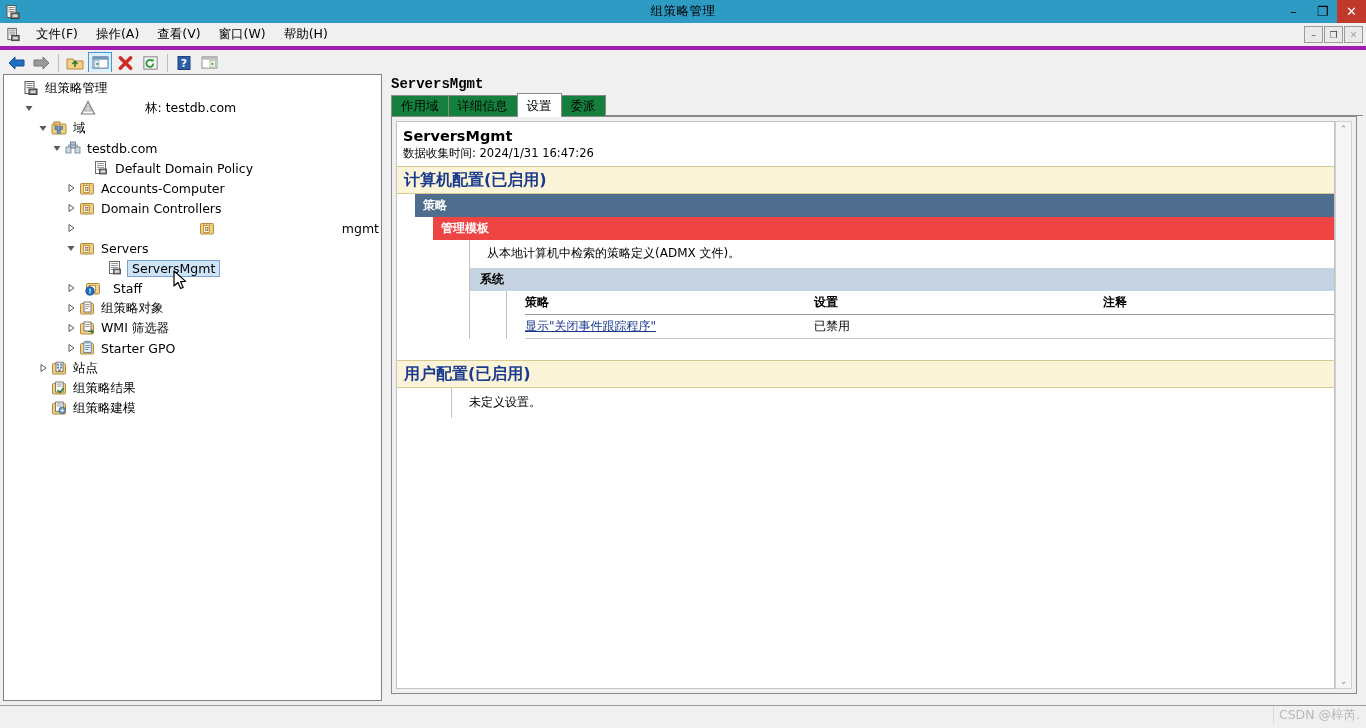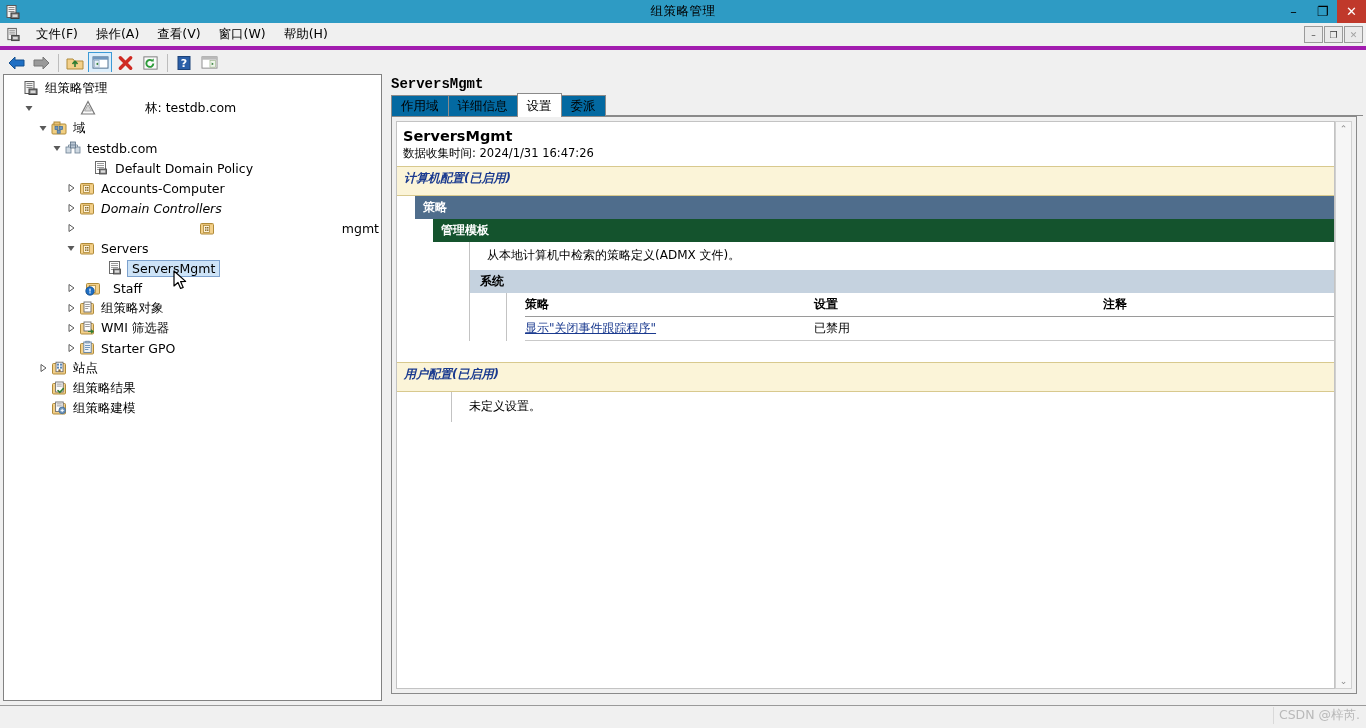--- a/index.html
+++ b/index.html
@@ -77,21 +77,21 @@
   
   .rightpane{
     position:absolute;left:384px;top:0;width:976px;height:627px;background:#f0f0f0;
   }
   .rp-title{
     font-family:"Liberation Mono","DejaVu Sans Mono",monospace;
     font-size:14px;font-weight:bold;color:#000;padding:2px 0 3px 4px;letter-spacing:0px;
   }
   .tabstrip{display:flex;align-items:flex-end;height:21px;padding-left:4px;position:relative;z-index:2;}
   .tab{
-    border:1px solid #8a8a8a;border-bottom:none;background:#0369a1;
+    border:1px solid #8a8a8a;border-bottom:none;background:#15803d;
     padding:2px 9px 2px;font-size:12.5px;font-family:"DejaVu Sans",sans-serif;color:#000;
     margin-right:-1px;height:16px;line-height:16px;box-sizing:content-box;
   }
   .tab.active{
     background:#fff;height:19px;line-height:19px;margin-bottom:-1px;position:relative;z-index:3;
     border-color:#8a8a8a;
   }
   .tabfill{flex:1;border-bottom:1px solid #8a8a8a;height:1px;align-self:flex-end;}
   .reportbox{
     margin:0 0 0 4px;width:966px;height:578px;background:#f0f0f0;
@@ -105,32 +105,31 @@
   
   .rep-h1{
     font-size:14.5px;font-weight:bold;font-family:"DejaVu Sans",sans-serif;
     color:#000;padding:6px 0 0 6px;
   }
   .rep-sub{
     font-size:11.5px;font-family:"DejaVu Sans",sans-serif;color:#000;padding:2px 0 5px 6px;
   }
   .band-config{
     background:#fbf4d8;border-top:1px solid #d8c98e;border-bottom:1px solid #d8c98e;
-    color:#1a3a8f;font-weight:bold;font-size:12px;font-family:"DejaVu Sans",sans-serif;
-    padding:3px 0 8px 7px;
-    font-style:italic;
+    color:#1a3a8f;font-weight:bold;font-size:16px;font-family:"DejaVu Sans",sans-serif;
+    padding:3px 0 2px 7px;
   }
   .lvl1{margin-left:18px;}
   .band-l1{
     background:#4f6d8c;color:#fff;font-weight:bold;font-size:12px;
     font-family:"DejaVu Sans",sans-serif;padding:3px 0 3px 8px;
   }
   .lvl2{margin-left:18px;}
   .band-l2{
-    background:#14532d;color:#fff;font-weight:bold;font-size:12px;
+    background:#ef4444;color:#fff;font-weight:bold;font-size:12px;
     font-family:"DejaVu Sans",sans-serif;padding:3px 0 3px 8px;width:calc(100% - 0px);
   }
   .lvl3{margin-left:36px;border-left:1px solid #c3c3c3;}
   .descline{
     font-size:12px;font-family:"DejaVu Sans",sans-serif;color:#000;
     padding:5px 0 6px 17px;
   }
   .band-l3{
     background:#c5d2df;color:#000;font-weight:bold;font-size:12px;
     font-family:"DejaVu Sans",sans-serif;padding:3px 0 3px 10px;
@@ -365,21 +364,21 @@
                 <path d="M1.5 4.5 h13" stroke="#e8c175"></path>
                 <rect x="4.5" y="5.5" width="6" height="7" fill="#fdf3dc" stroke="#b08b3a" stroke-width=".8"></rect>
                 <rect x="6" y="7" width="1.5" height="1.5" fill="#8a6a2a"></rect>
                 <rect x="8" y="7" width="1.5" height="1.5" fill="#8a6a2a"></rect>
                 <rect x="6" y="9.4" width="1.5" height="1.5" fill="#8a6a2a"></rect>
                 <rect x="8" y="9.4" width="1.5" height="1.5" fill="#8a6a2a"></rect>
               </svg>
             </span>
             <span class="tlabel">Accounts-Computer</span>
           </div>
-          <div class="tnode" style="padding-left: 56px; font-style: italic;">
+          <div class="tnode" style="padding-left: 56px;">
             <span class="tglyph">
               <svg width="10" height="10" viewBox="0 0 10 10">
                 <path d="M3 1.5 L8 5 L3 8.5 Z" fill="none" stroke="#5a5a5a" stroke-width="1"></path>
               </svg>
             </span>
             <span class="tico">
               <svg width="16" height="16" viewBox="0 0 16 16">
                 <rect x="1.5" y="3.5" width="13" height="10.5" rx="1" fill="#f3d08a" stroke="#b08b3a"></rect>
                 <path d="M1.5 4.5 h13" stroke="#e8c175"></path>
                 <rect x="4.5" y="5.5" width="6" height="7" fill="#fdf3dc" stroke="#b08b3a" stroke-width=".8"></rect>

